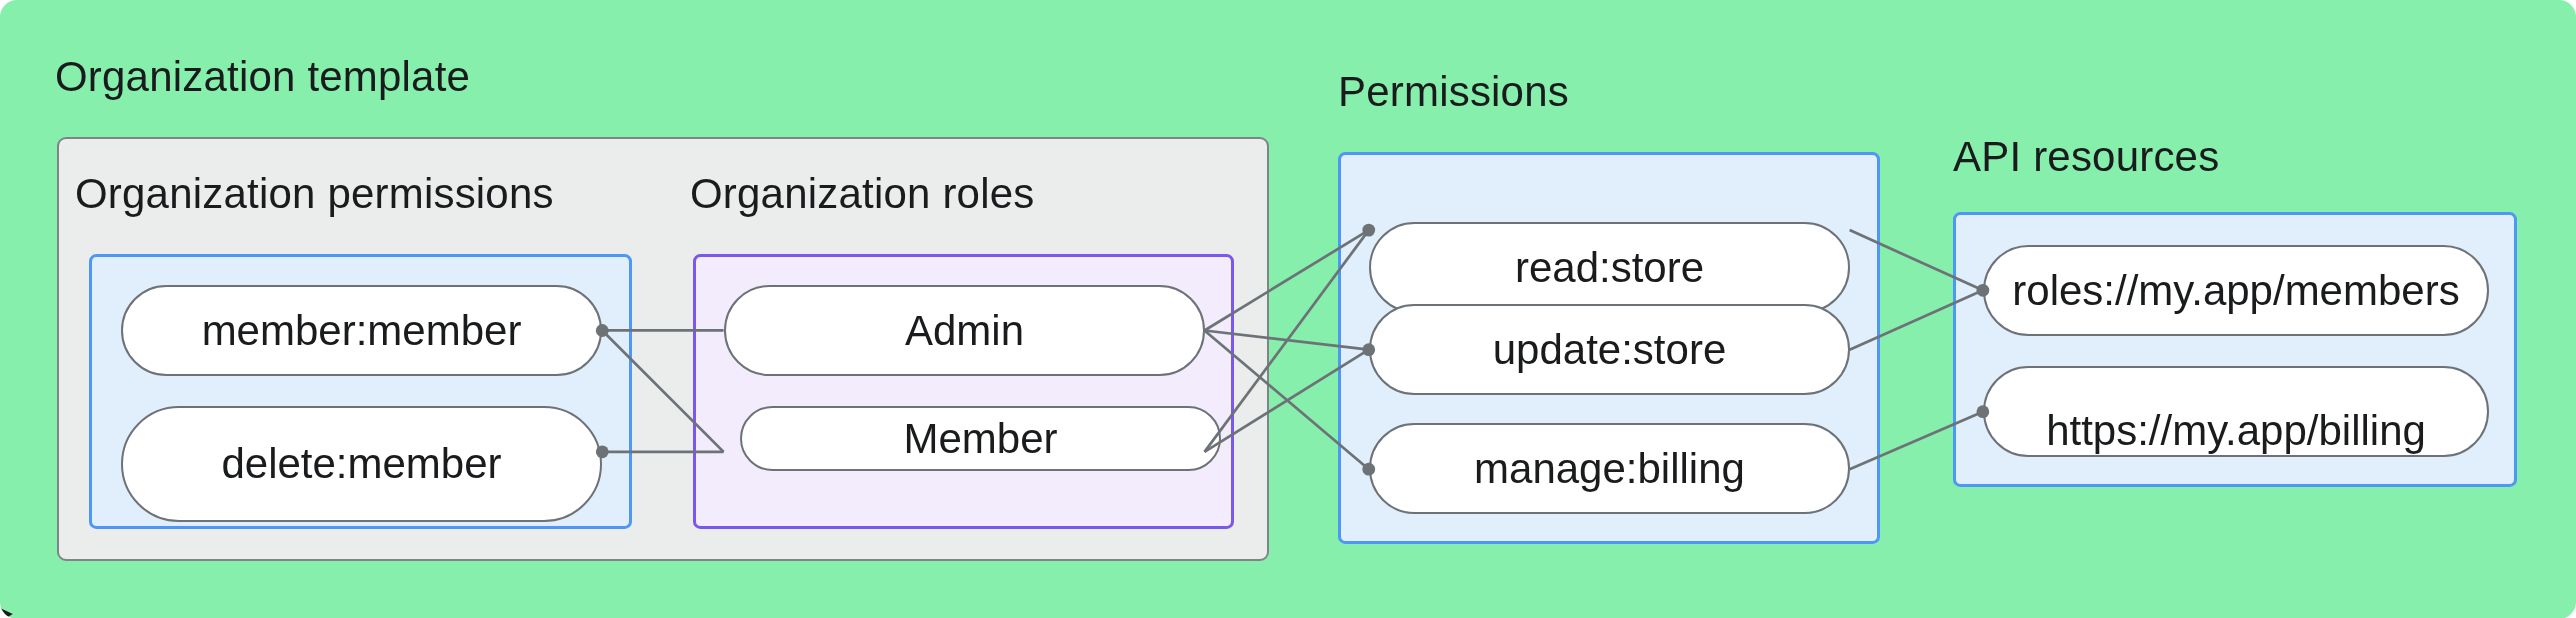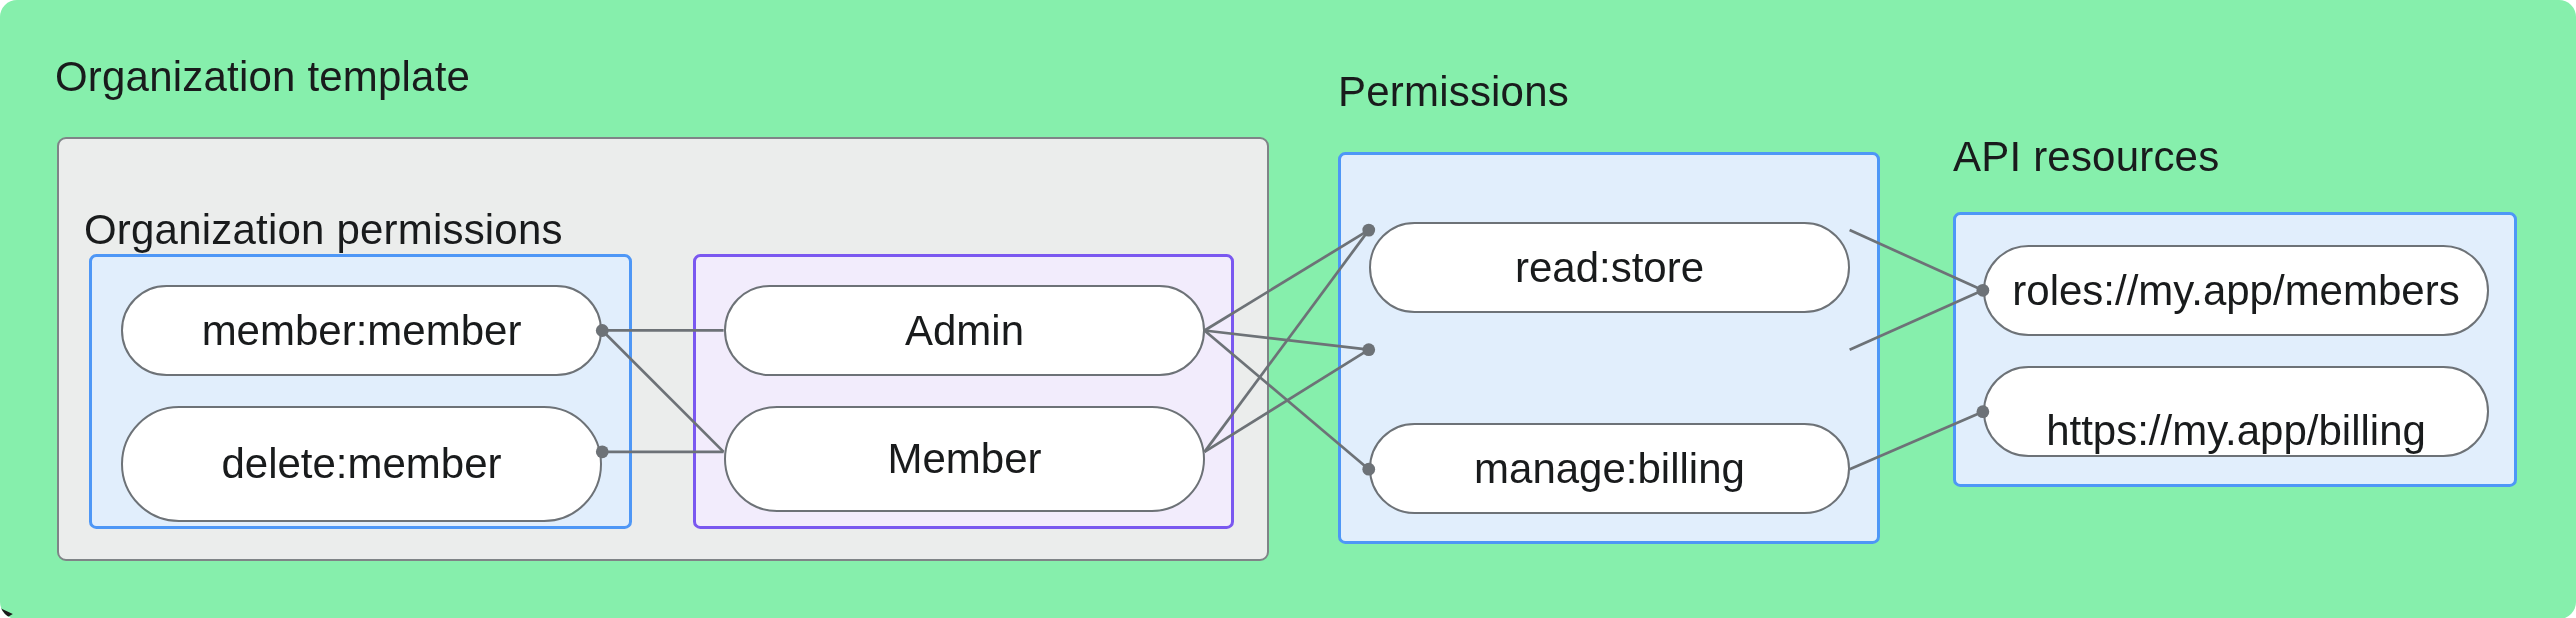--- a/index.html
+++ b/index.html
@@ -51,38 +51,42 @@
 
 <div class="canvas">
 
   <div class="box box-outer"></div>
   <div class="box box-blue box-orgperm"></div>
   <div class="box box-purple box-roles"></div>
   <div class="box box-blue box-perm"></div>
   <div class="box box-blue box-api"></div>
 
   <div class="heading" style="left:55px;top:53px;">Organization template</div>
-  <div class="heading" style="left:84px;top:170px;margin-top:36px;">Organization permissions</div>
+  <div class="heading" style="left:75px;top:170px;">Organization permissions</div>
+  <div class="heading" style="left:690px;top:170px;">Organization roles</div>
   <div class="heading" style="left:1338px;top:68px;">Permissions</div>
   <div class="heading" style="left:1953px;top:133px;">API resources</div>
 
   <div class="pill" style="left: 121px; top: 285px; width: 481px; height: 91px;">
       <span>member:member</span>
     </div>
   <div class="pill" style="left: 121px; top: 406px; width: 481px; height: 116px;">
       <span>delete:member</span>
     </div>
   <div class="pill" style="left: 724px; top: 285px; width: 481px; height: 91px;">
       <span>Admin</span>
     </div>
-  <div class="pill" style="left: 724px; top: 406px; width: 481px; height: 106px; text-align: center;">
+  <div class="pill" style="left: 740px; top: 406px; width: 481px; height: 65px; text-align: center;">
       <span>Member</span>
     </div>
   <div class="pill" style="left: 1369px; top: 184px; width: 481px; height: 91px; margin-top: 38px;">
       <span>read:store</span>
+    </div>
+  <div class="pill" style="left: 1369px; top: 304px; width: 481px; height: 91px;">
+      <span>update:store</span>
     </div>
   <div class="pill" style="left: 1369px; top: 423px; width: 481px; height: 91px;">
       <span>manage:billing</span>
     </div>
   <div class="pill" style="left: 1983px; top: 245px; width: 506px; height: 91px;">
       <span>roles://my.app/members</span>
     </div>
   <div class="pill" style="left: 1983px; top: 366px; width: 506px; height: 91px; align-items: flex-end;">
       <span>https://my.app/billing</span>
     </div>

